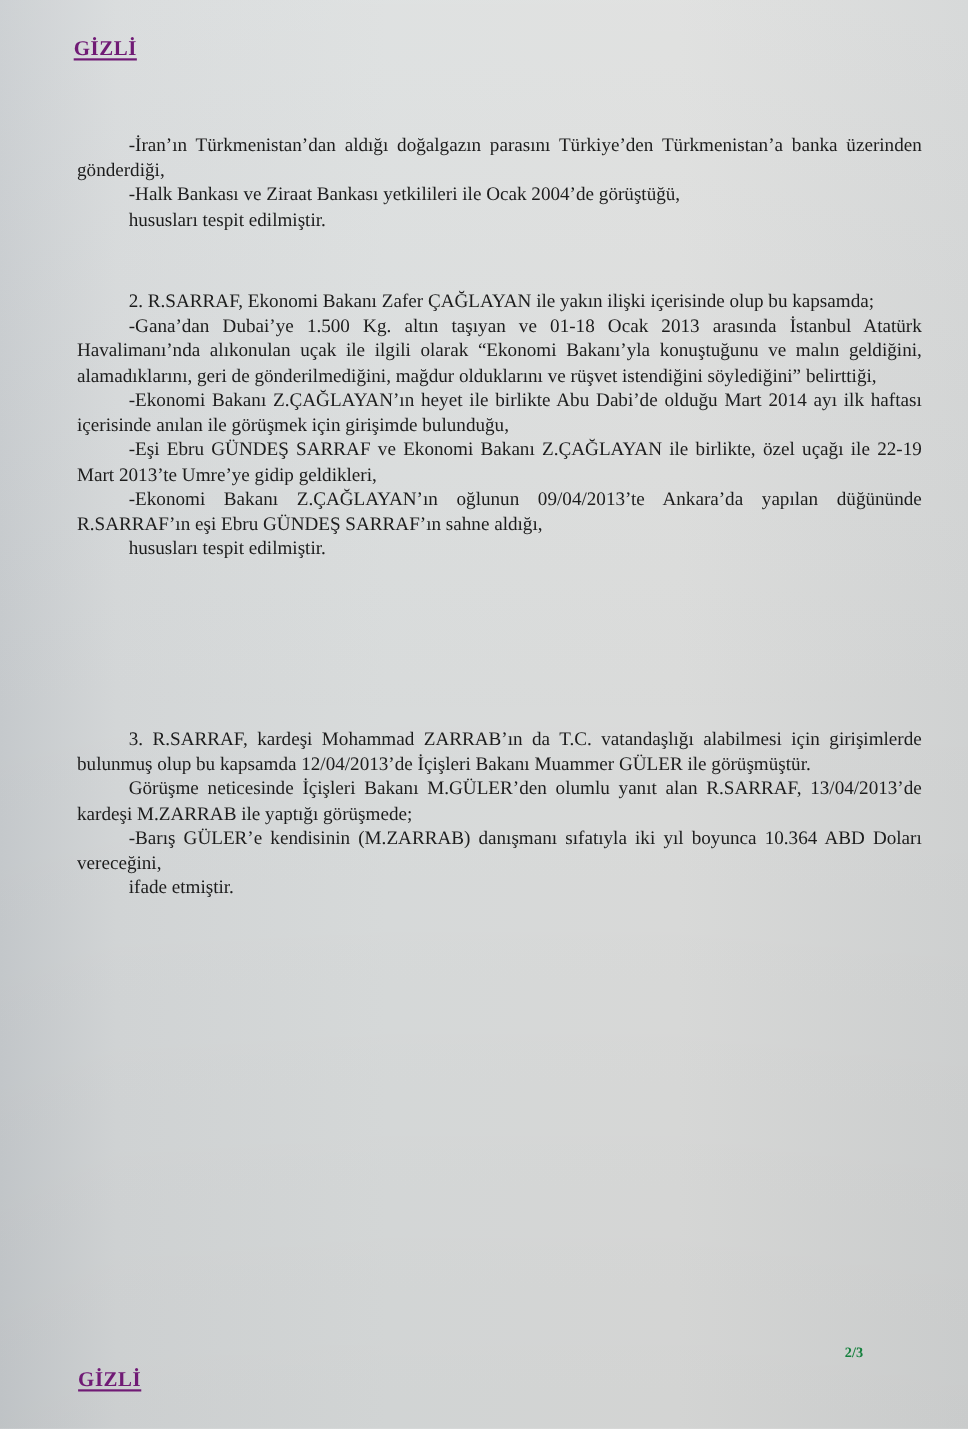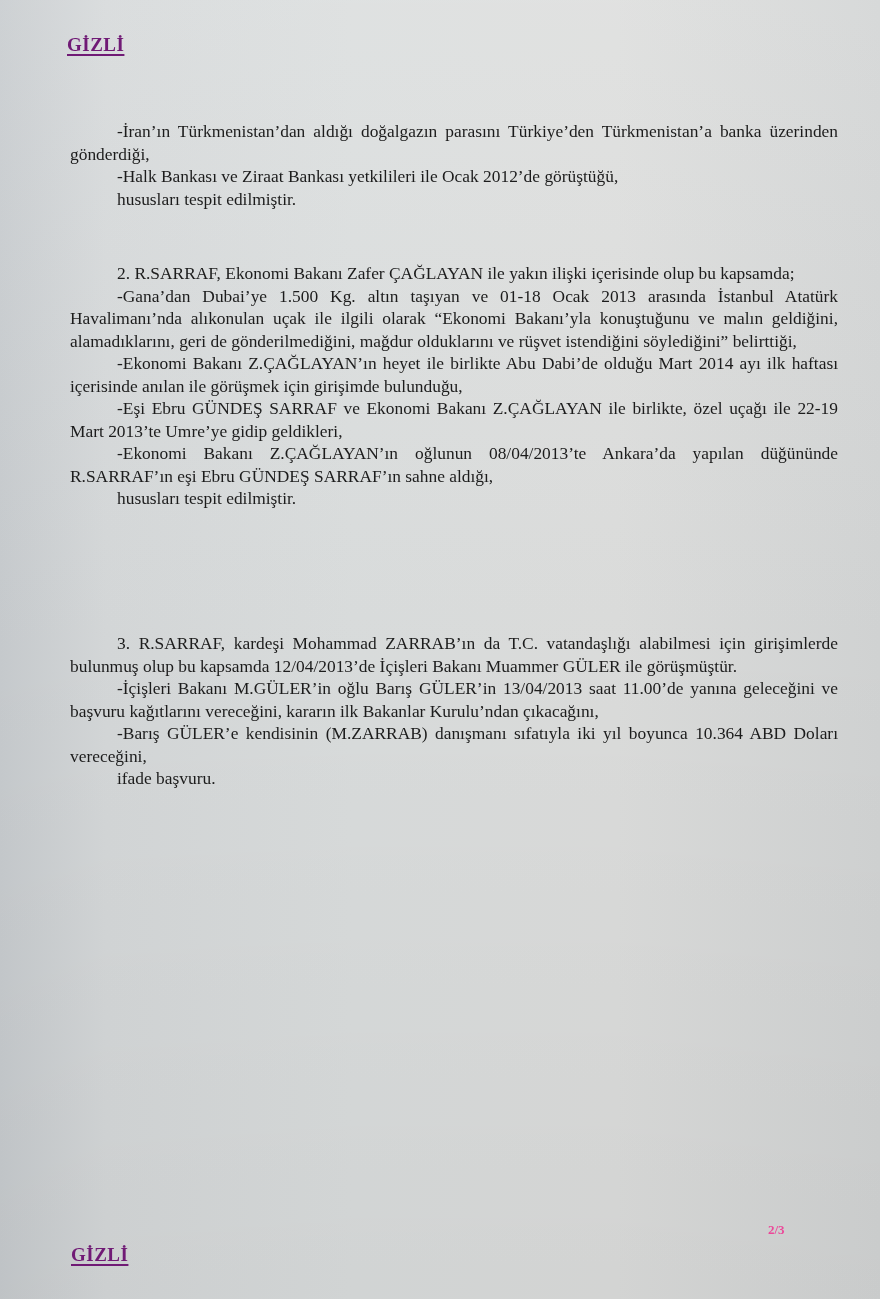--- a/index.html
+++ b/index.html
@@ -27,64 +27,64 @@
       text-underline-offset: 3px;
       color: #701a75;
     }
     .class-top { left: 67px; top: 34px; }
     .class-bottom { left: 71px; top: 1244px; }
     .page-number {
       position: absolute;
       left: 768px; top: 1222px;
       font-size: 13px;
       font-weight: bold;
-      color: #ec4899;
+      color: #15803d;
     }
     .body-text {
       position: absolute;
       left: 70px;
       width: 768px;
       font-size: 17.4px;
       line-height: 22.5px;
     }
     .para {
       text-align: justify;
       text-align-last: left;
       margin: 0;
       text-indent: 47px;
     }
     .line-indent { text-indent: 47px; margin: 0; }
     .sec1 { top: 120px; }
     .sec2 { top: 262px; }
-    .sec3 { top: 632px; }
+    .sec3 { top: 660px; }
   </style>
 </head>
 <body>
 
 <div class="page-shade"></div>
 
 <div class="classification class-top">GİZLİ</div>
 
 <div class="body-text sec1">
   <p class="para">-İran’ın Türkmenistan’dan aldığı doğalgazın parasını Türkiye’den Türkmenistan’a banka üzerinden gönderdiği,</p>
-  <p class="para">-Halk Bankası ve Ziraat Bankası yetkilileri ile Ocak 2012’de görüştüğü,</p>
+  <p class="para">-Halk Bankası ve Ziraat Bankası yetkilileri ile Ocak 2004’de görüştüğü,</p>
   <p class="line-indent">hususları tespit edilmiştir.</p>
 </div>
 
 <div class="body-text sec2">
   <p class="para">2. R.SARRAF, Ekonomi Bakanı Zafer ÇAĞLAYAN ile yakın ilişki içerisinde olup bu kapsamda;</p>
   <p class="para">-Gana’dan Dubai’ye 1.500 Kg. altın taşıyan ve 01-18 Ocak 2013 arasında İstanbul Atatürk Havalimanı’nda alıkonulan uçak ile ilgili olarak “Ekonomi Bakanı’yla konuştuğunu ve malın geldiğini, alamadıklarını, geri de gönderilmediğini, mağdur olduklarını ve rüşvet istendiğini söylediğini” belirttiği,</p>
   <p class="para">-Ekonomi Bakanı Z.ÇAĞLAYAN’ın heyet ile birlikte Abu Dabi’de olduğu Mart 2014 ayı ilk haftası içerisinde anılan ile görüşmek için girişimde bulunduğu,</p>
   <p class="para">-Eşi Ebru GÜNDEŞ SARRAF ve Ekonomi Bakanı Z.ÇAĞLAYAN ile birlikte, özel uçağı ile 22-19 Mart 2013’te Umre’ye gidip geldikleri,</p>
-  <p class="para">-Ekonomi Bakanı Z.ÇAĞLAYAN’ın oğlunun 08/04/2013’te Ankara’da yapılan düğününde R.SARRAF’ın eşi Ebru GÜNDEŞ SARRAF’ın sahne aldığı,</p>
+  <p class="para">-Ekonomi Bakanı Z.ÇAĞLAYAN’ın oğlunun 09/04/2013’te Ankara’da yapılan düğününde R.SARRAF’ın eşi Ebru GÜNDEŞ SARRAF’ın sahne aldığı,</p>
   <p class="line-indent">hususları tespit edilmiştir.</p>
 </div>
 
 <div class="body-text sec3">
   <p class="para">3. R.SARRAF, kardeşi Mohammad ZARRAB’ın da T.C. vatandaşlığı alabilmesi için girişimlerde bulunmuş olup bu kapsamda 12/04/2013’de İçişleri Bakanı Muammer GÜLER ile görüşmüştür.</p>
-  <p class="para">-İçişleri Bakanı M.GÜLER’in oğlu Barış GÜLER’in 13/04/2013 saat 11.00’de yanına geleceğini ve başvuru kağıtlarını vereceğini, kararın ilk Bakanlar Kurulu’ndan çıkacağını,</p>
+  <p class="para">Görüşme neticesinde İçişleri Bakanı M.GÜLER’den olumlu yanıt alan R.SARRAF, 13/04/2013’de kardeşi M.ZARRAB ile yaptığı görüşmede;</p>
   <p class="para">-Barış GÜLER’e kendisinin (M.ZARRAB) danışmanı sıfatıyla iki yıl boyunca 10.364 ABD Doları vereceğini,</p>
-  <p class="line-indent">ifade başvuru.</p>
+  <p class="line-indent">ifade etmiştir.</p>
 </div>
 
 <div class="page-number">2/3</div>
 
 <div class="classification class-bottom">GİZLİ</div>
 
 </body></html>

